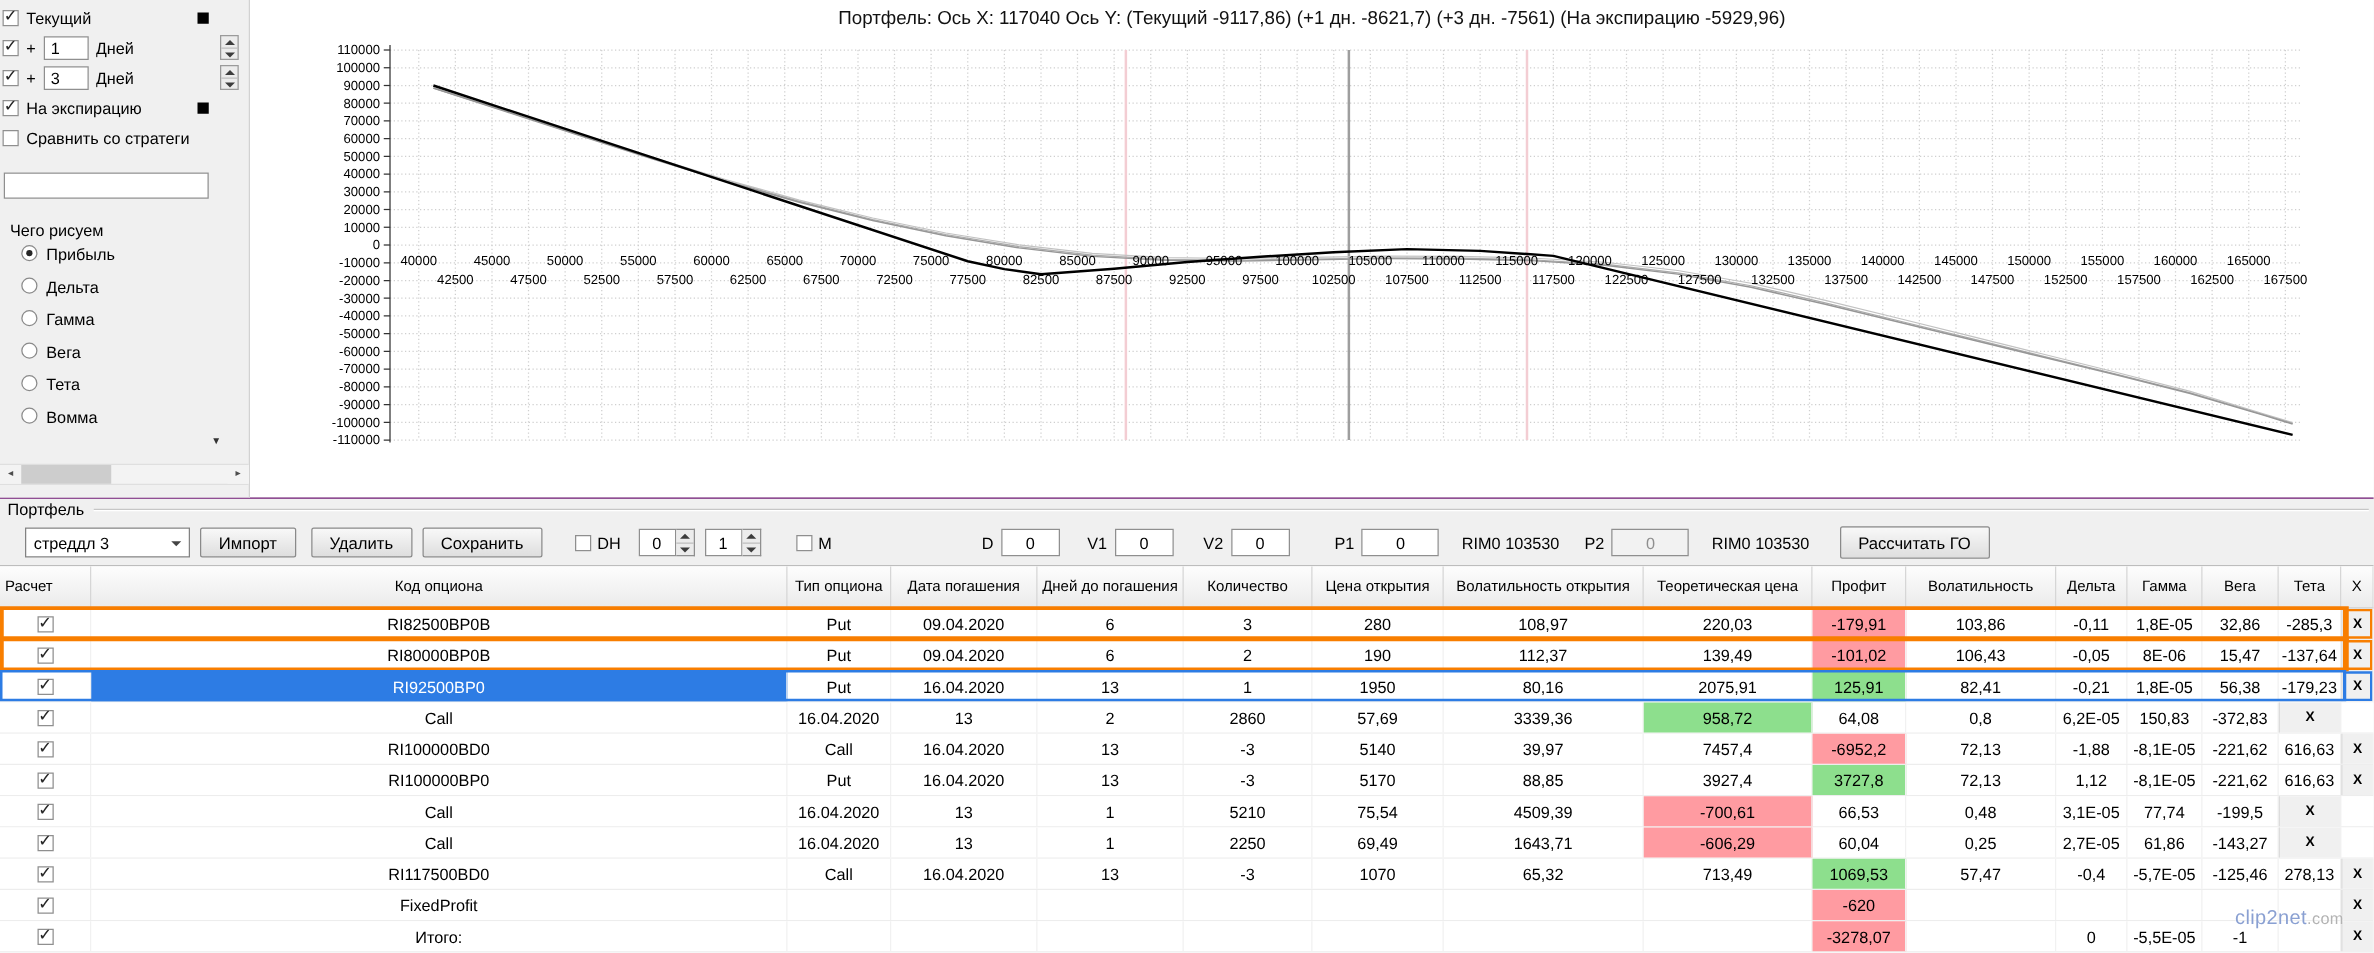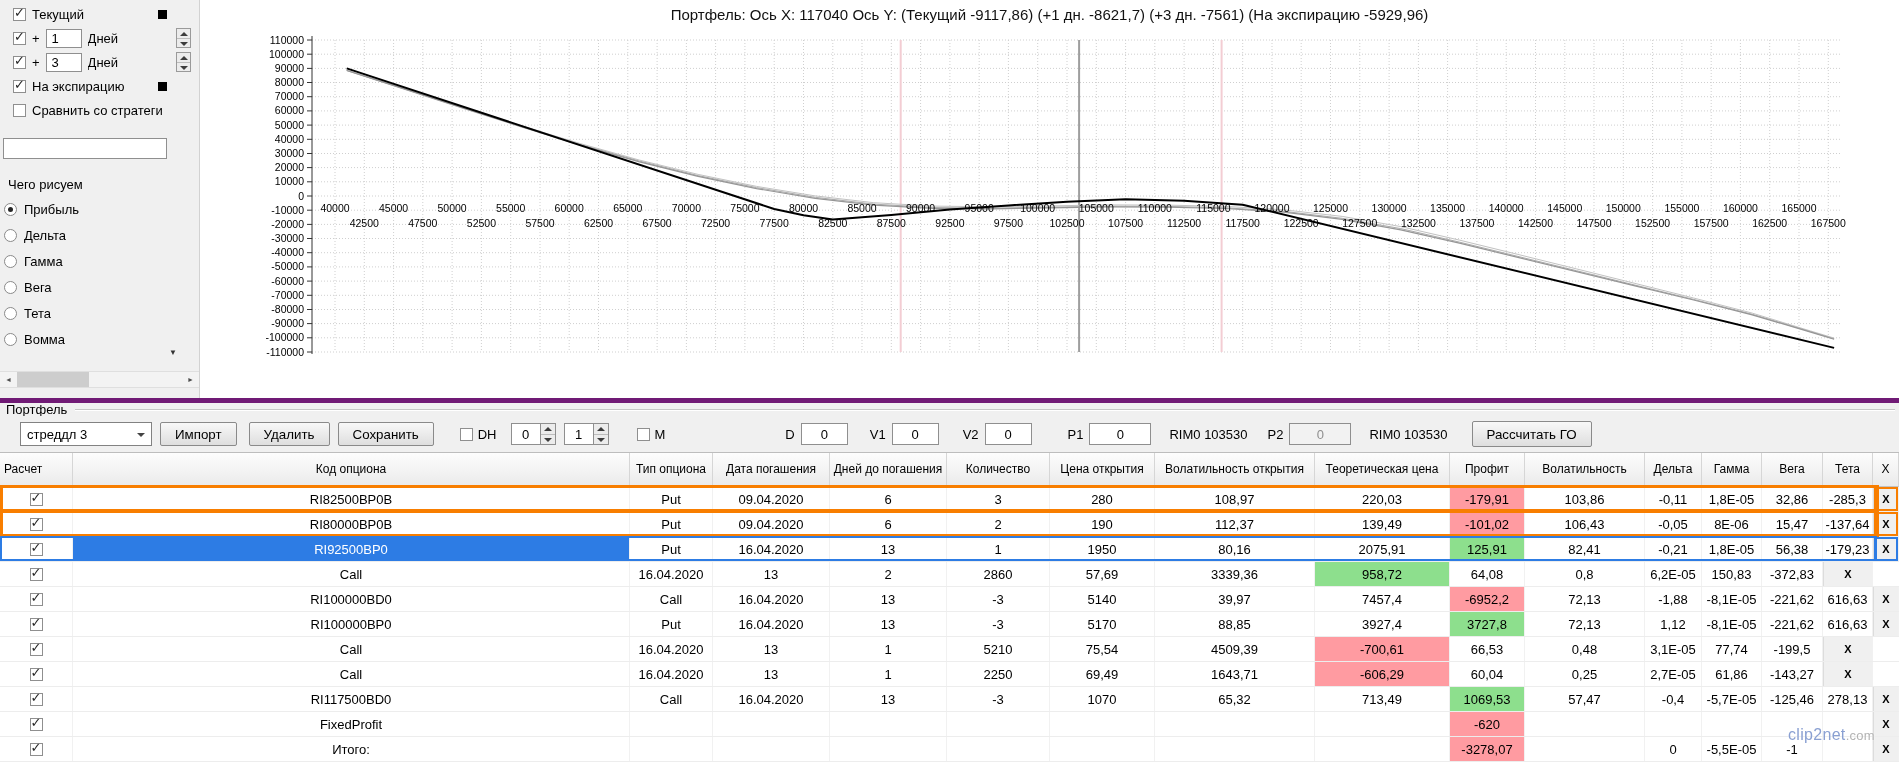--- a/index.html
+++ b/index.html
@@ -3,50 +3,50 @@
 <meta charset="utf-8">
 <style>
   *{margin:0;padding:0;box-sizing:border-box}
   html,body{width:1899px;height:762px;overflow:hidden;background:#f0f0f0;
     font-family:"Liberation Sans","DejaVu Sans",sans-serif;font-size:13px;color:#000}
   .app{position:relative;width:1899px;height:762px;--cols:73px 557px 83px 117px 117px 103px 105px 160px 135px 75px 120px 57px 60px 61px 50px 26px}
 
   
   .top{position:absolute;left:0;top:0;width:1899px;height:398px;background:#ffffff}
   .left-panel{position:absolute;left:0;top:0;width:200px;height:398px;background:#f0f0f0;border-right:1px solid #d2d2d2;z-index:3}
-  .lp-row{display:flex;align-items:center;height:24px;padding:0 13px;position:relative;white-space:nowrap;overflow:hidden}
+  .lp-row{display:flex;align-items:center;height:24px;padding:0 2px;position:relative;white-space:nowrap;overflow:hidden}
   .cb{width:13px;height:13px;min-width:13px;background:#fff;border:1px solid #8f8f8f;position:relative;display:inline-block}
   .cb.on::after{content:"\2713";position:absolute;left:0;top:-4px;font-size:13px;font-weight:bold;color:#262626}
   .lp-label{margin-left:6px;overflow:hidden;text-overflow:clip}
   .swatch{position:absolute;right:32px;width:9px;height:9px;background:#000}
   .num-input{width:36px;height:19px;background:#fff;border:1px solid #8f8f8f;display:inline-flex;align-items:center;padding-left:5px;margin-left:6px}
   .spin{position:absolute;right:8px;width:15px;height:20px;border:1px solid #9a9a9a;background:#ececec;display:flex;flex-direction:column}
   .spin i{flex:1;position:relative;display:block}
   .spin i.up::after{content:"";position:absolute;left:3px;top:3px;border-left:4px solid transparent;border-right:4px solid transparent;border-bottom:4px solid #3c3c3c}
   .spin i.dn{border-top:1px solid #bdbdbd}
   .spin i.dn::after{content:"";position:absolute;left:3px;top:3px;border-left:4px solid transparent;border-right:4px solid transparent;border-top:4px solid #3c3c3c}
   .combo-empty{margin:16px 0 0 3px;width:164px;height:21px;background:#fff;border:1px solid #8f8f8f}
   .draw-label{margin:18px 0 4px 8px}
-  .radio-row{display:flex;align-items:center;height:26px;padding-left:4px}
+  .radio-row{display:flex;height:26px;padding-left:17px}
   .radio{width:13px;height:13px;min-width:13px;border:1px solid #8a8a8a;border-radius:50%;background:#fff;position:relative}
   .radio.on::after{content:"";position:absolute;left:3px;top:3px;width:5px;height:5px;border-radius:50%;background:#262626}
   .radio-label{margin-left:7px}
   .scroll-down-arrow{position:absolute;right:22px;top:348px;font-size:8px;color:#333}
   .hscroll{position:absolute;left:0;right:0;bottom:10px;height:17px;background:#f3f3f3;border-top:1px solid #dfdfdf;border-bottom:1px solid #dfdfdf;display:flex}
   .hs-btn{width:17px;display:flex;align-items:center;justify-content:center;font-size:7px;color:#4d4d4d;background:#f3f3f3}
   .hs-track{flex:1;position:relative}
   .hs-thumb{position:absolute;left:0;top:0;bottom:0;width:72px;background:#cdcdcd}
 
   .chart{position:absolute;left:200px;top:0;width:1699px;height:398px;background:#fff}
   .chart-title{position:absolute;top:6px;left:0;width:100%;text-align:center;font-size:15px;color:#111}
   #chart-svg{position:absolute;left:0;top:0;width:1699px;height:398px}
   #chart-svg text{font-family:"Liberation Sans","DejaVu Sans",sans-serif}
 
   
-  .section-bar{position:absolute;top:398px;left:0;width:100%;height:18px;display:flex;align-items:center;background:#f0f0f0;border-top:5px solid #701a75}
+  .section-bar{position:absolute;top:398px;left:0;width:100%;height:18px;display:flex;align-items:center;background:#f0f0f0;border-top:1px solid #701a75}
   .section-label{margin-left:6px;margin-right:8px}
   .section-line{flex:1;height:1px;background:#c6c6c6;box-shadow:0 1px 0 #ffffff;margin-right:4px}
 
   
   .toolbar{position:absolute;top:416px;left:16px;width:100%;height:36px;display:flex;align-items:center;background:#f0f0f0}
   .combo{width:132px;height:24px;margin-left:4px;background:#fff;border:1px solid #828282;display:flex;align-items:center;position:relative;padding-left:6px}
   .combo::after{content:"";position:absolute;right:6px;top:10px;border-left:4px solid transparent;border-right:4px solid transparent;border-top:4px solid #444}
   .btn{height:24px;padding:0 14px;background:linear-gradient(#f8f8f8,#dedede);border:1px solid #8a8a8a;border-radius:2px;display:flex;align-items:center;white-space:nowrap}
   .tspin{display:flex;align-items:center}
   .tspin .val{width:30px;height:22px;background:#fff;border:1px solid #8f8f8f;display:flex;align-items:center;justify-content:center}

